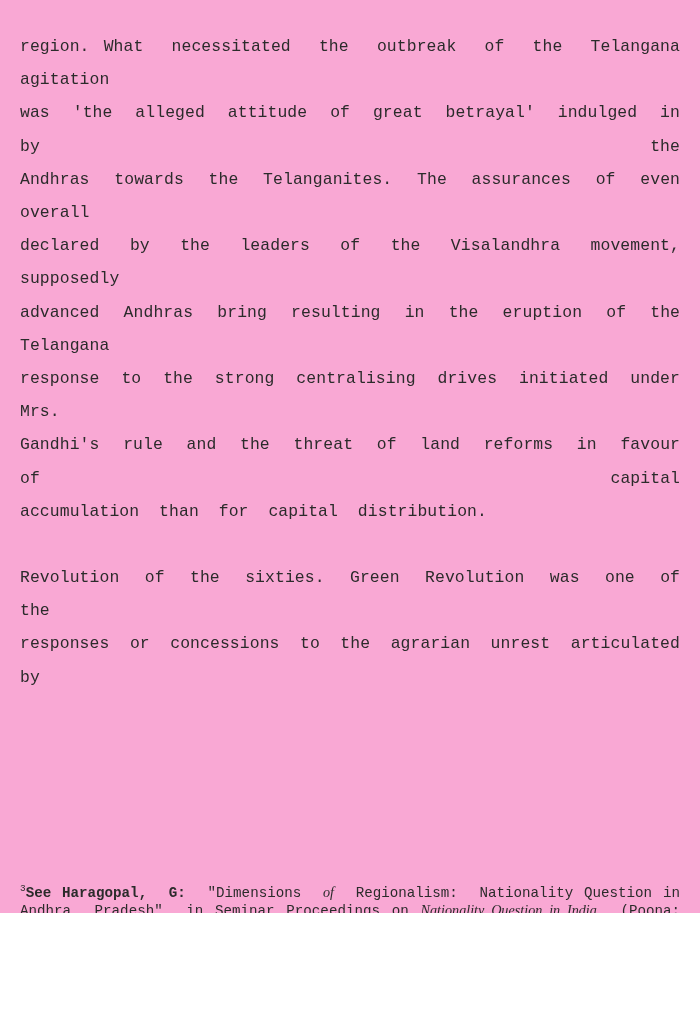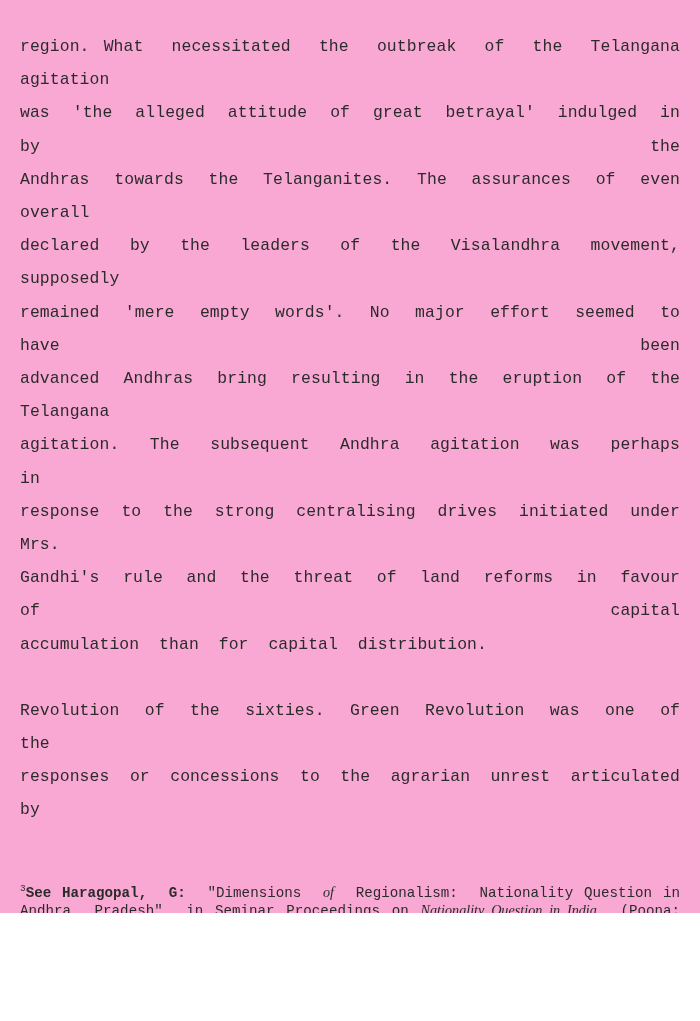--- a/index.html
+++ b/index.html
@@ -101,23 +101,21 @@
 
 <div class="page">
 
   <div class="body-block">
 
     <p class="para">
       <span class="ln">region. What  necessitated  the  outbreak  of  the  Telangana  agitation</span>
       <span class="ln">was  'the  alleged  attitude  of  great  betrayal'  indulged  in  by  the</span>
       <span class="ln">Andhras  towards  the  Telanganites.  The  assurances  of  even  overall</span>
       <span class="ln">declared  by  the  leaders  of  the  Visalandhra  movement,  supposedly</span>
-      <span class="ln">remained  'mere  empty  words'.  No  major  effort  seemed  to  have  been</span>
       <span class="ln">advanced  Andhras  bring  resulting  in  the  eruption  of  the  Telangana</span>
-      <span class="ln">agitation.   The   subsequent   Andhra   agitation   was   perhaps   in</span>
       <span class="ln">response  to  the  strong  centralising  drives  initiated  under  Mrs.</span>
       <span class="ln">Gandhi's  rule  and  the  threat  of  land  reforms  in  favour  of  capital</span>
       <span class="ln last">accumulation  than  for  capital  distribution.</span>
     </p>
 
     <p class="para gap-before">
       <span class="ln">Revolution  of  the  sixties.  Green  Revolution  was  one  of  the</span>
       <span class="ln">responses  or  concessions  to  the  agrarian  unrest  articulated  by</span>
 
     </p>

